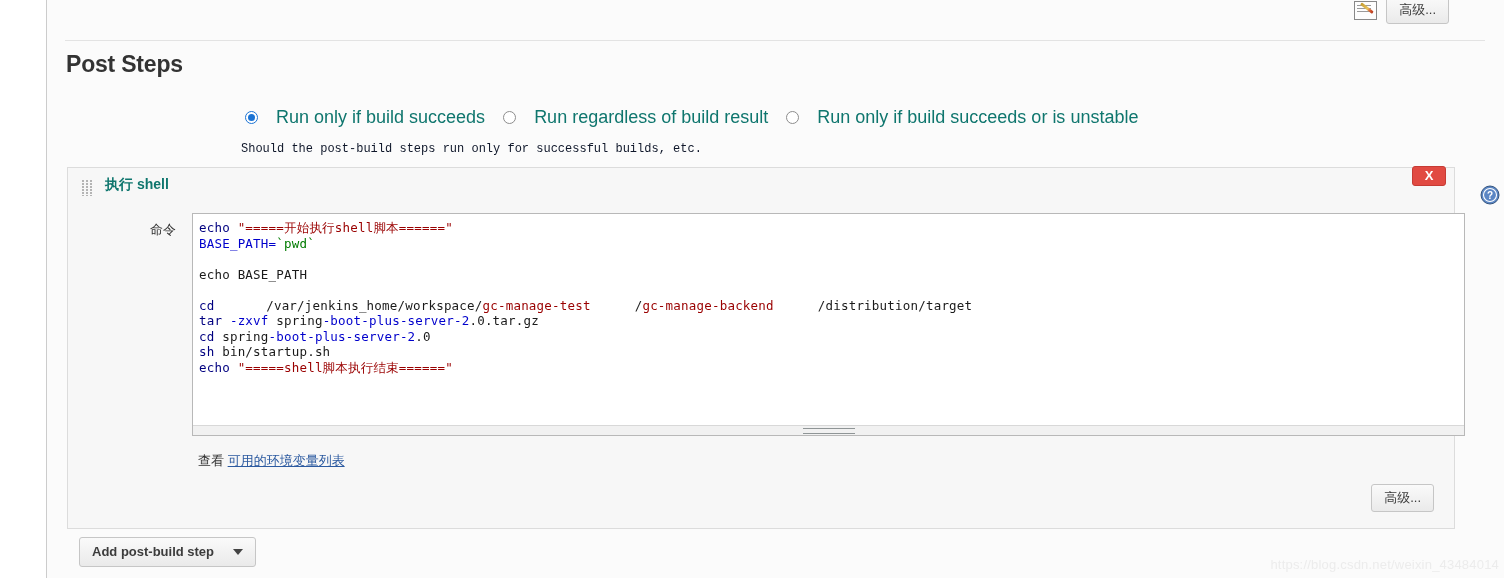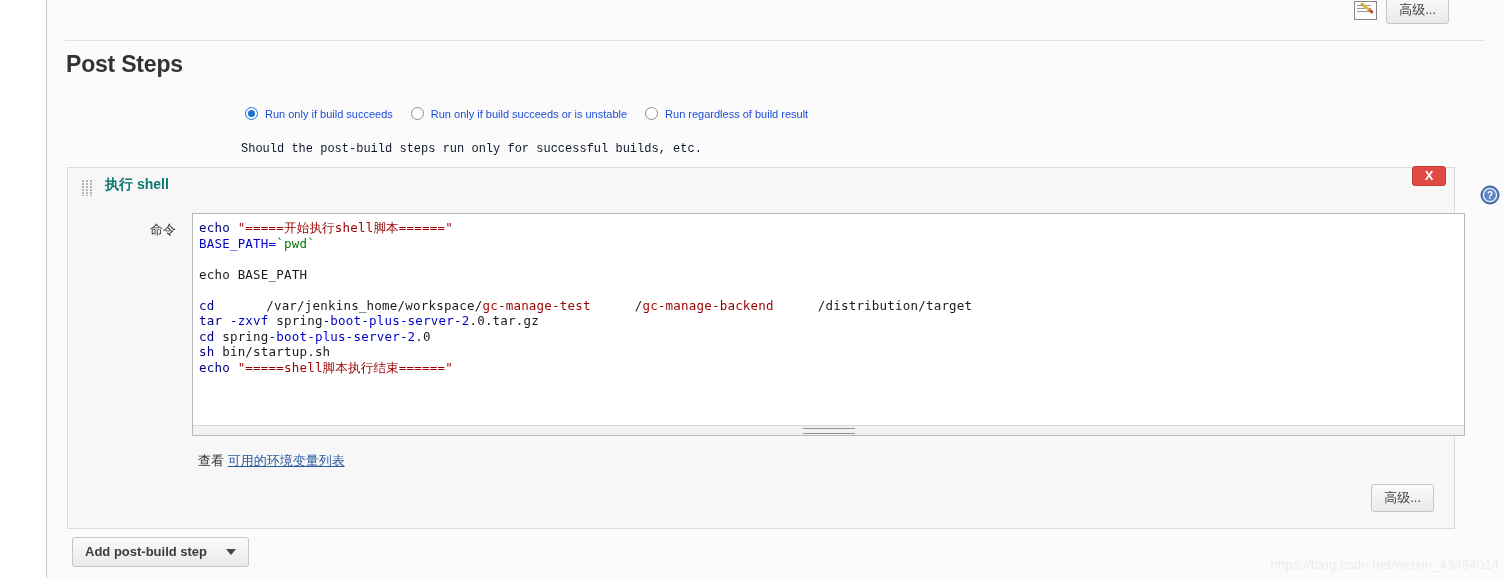--- a/index.html
+++ b/index.html
@@ -139,23 +139,24 @@
   }
   .radio-mark.checked::after {
     content: "";
     position: absolute;
     left: 2px; top: 2px;
     width: 7px; height: 7px;
     border-radius: 50%;
     background: #1a73d4;
   }
   .radio-label {
-    font-size: 11px;
-    color: #1d4ed8;
+    font-size: 18px;
+    color: #0f766e;
     white-space: nowrap;
+    margin-left: 11px;
   }
   .radio-help {
     position: absolute;
     left: 194px; top: 142px;
     font-size: 12px;
     color: #0f172a;
     font-family: Liberation Mono, monospace;
   }
 
   
@@ -281,21 +282,21 @@
 
   
   .builder-advanced {
     position: absolute;
     right: 20px; bottom: 16px;
   }
 
   
   .add-step-btn {
     position: absolute;
-    left: 25px; top: 537px;
+    left: 32px; top: 537px;
     display: inline-flex;
     align-items: center;
     gap: 19px;
     font-weight: bold;
     font-size: 13px;
     padding: 6px 12px;
   }
   .caret {
     width: 0; height: 0;
     border-left: 5px solid transparent;
@@ -341,25 +342,25 @@
 
     <div class="section-title">Post Steps</div>
 
     <div class="radio-row">
       <label class="radio-opt">
         <span class="radio-mark checked"></span>
         <span class="radio-label">Run only if build succeeds</span>
       </label>
       <label class="radio-opt">
         <span class="radio-mark"></span>
-        <span class="radio-label">Run only if build succeeds or is unstable</span>
+        <span class="radio-label">Run regardless of build result</span>
       </label>
       <label class="radio-opt">
         <span class="radio-mark"></span>
-        <span class="radio-label">Run regardless of build result</span>
+        <span class="radio-label">Run only if build succeeds or is unstable</span>
       </label>
     </div>
 
     <div class="radio-help">Should the post-build steps run only for successful builds, etc.</div>
 
     <div class="builder">
 
       <div class="builder-head">
         <span class="drag-handle"></span>
         <span class="builder-title">执行 shell</span>

